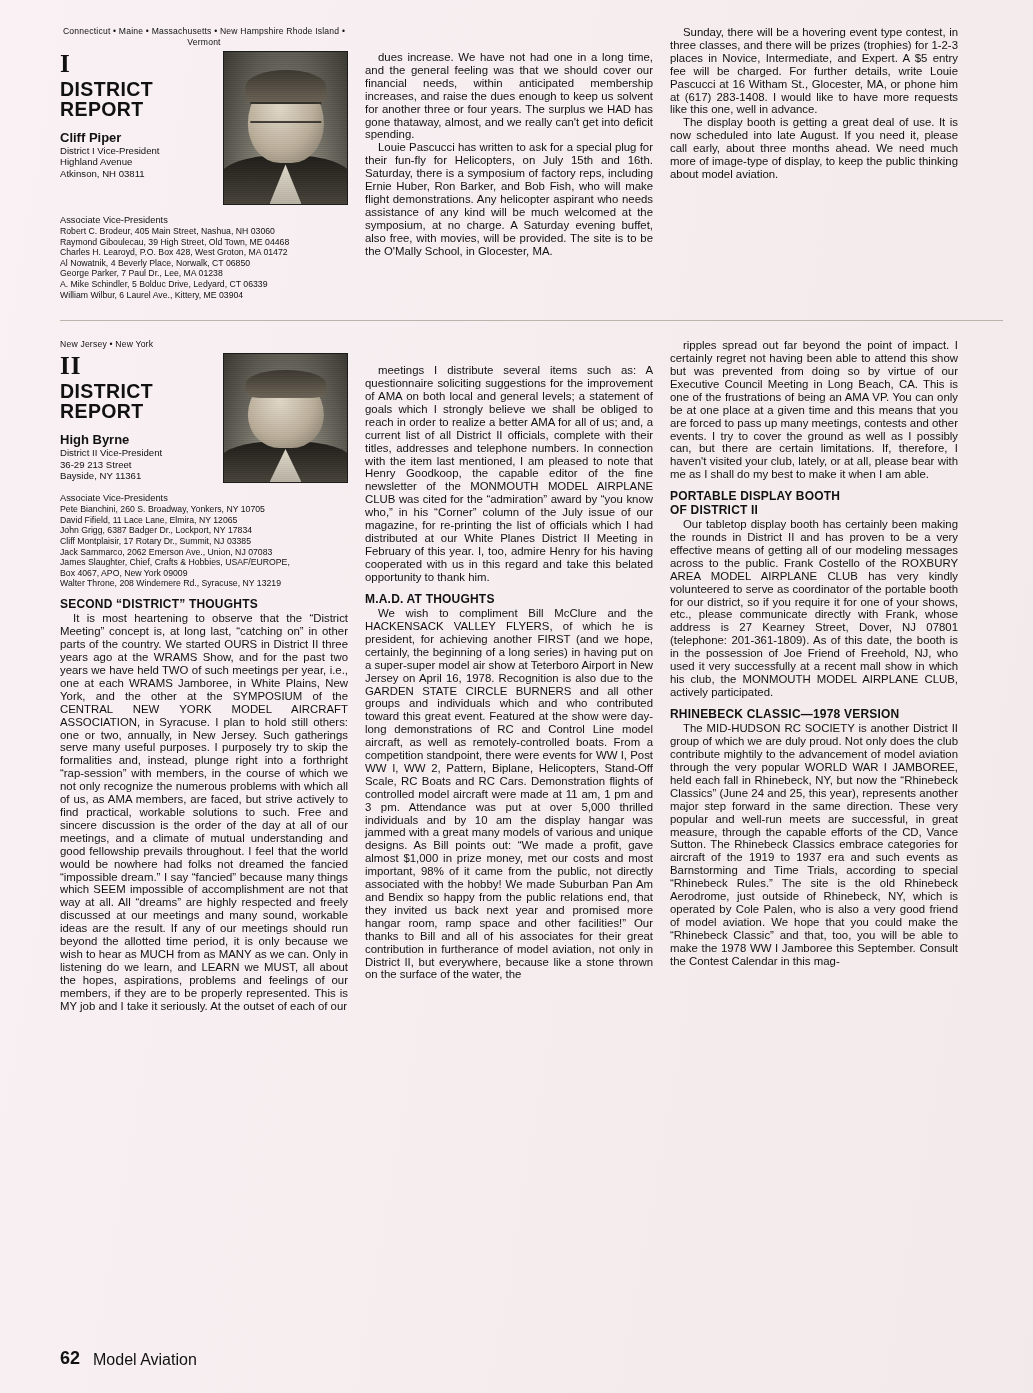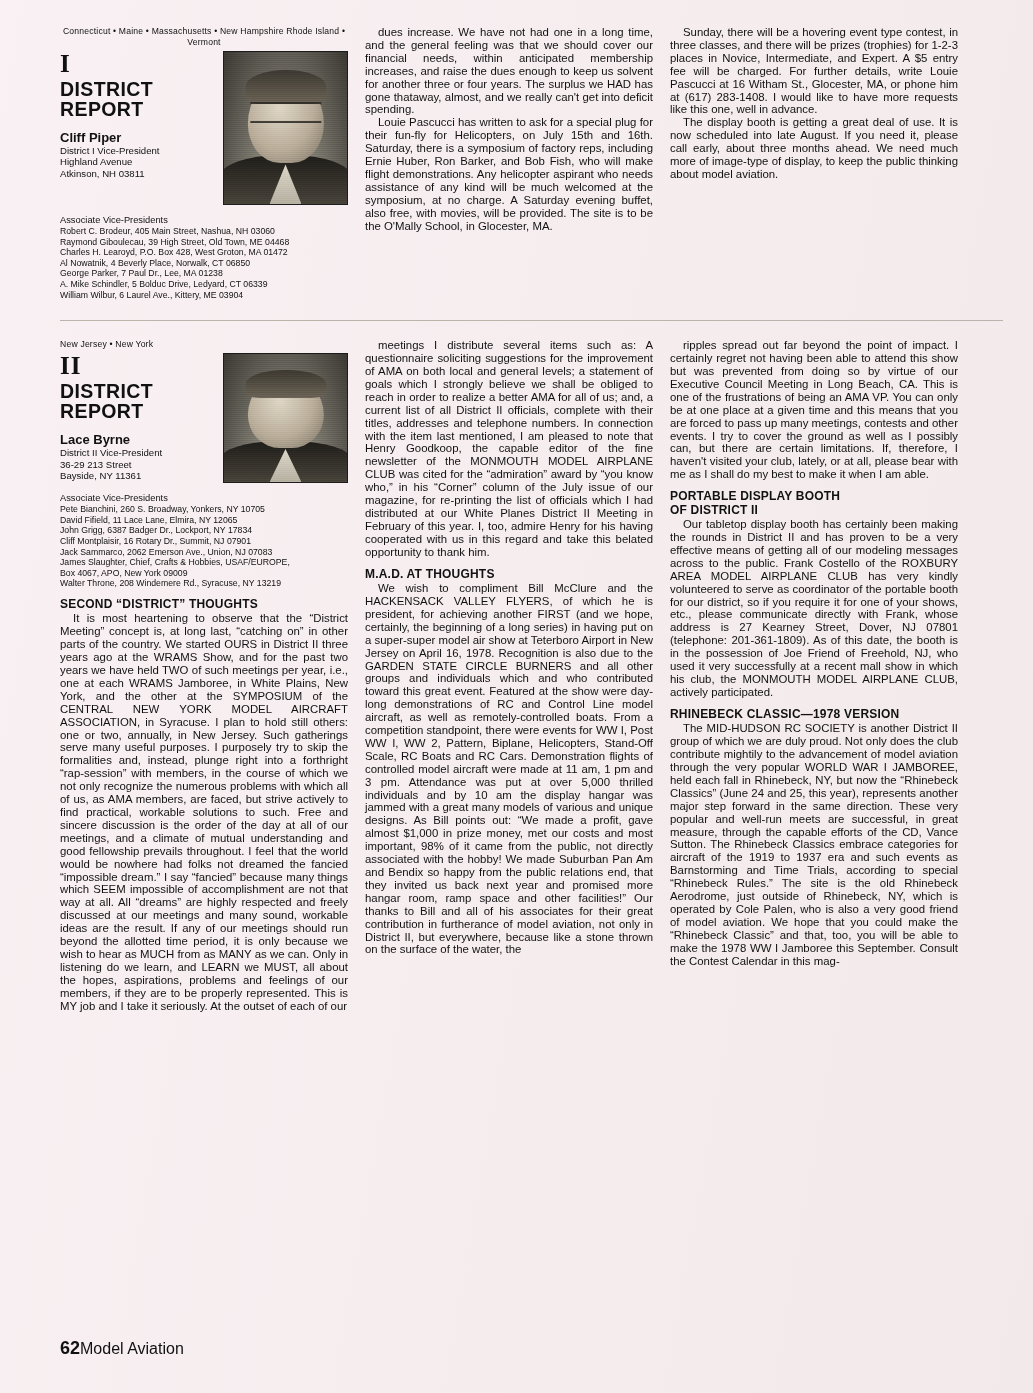--- a/index.html
+++ b/index.html
@@ -54,21 +54,21 @@
     display: block;
   }
   .cols {
     display: flex;
     gap: 17px;
   }
   .col {
     width: 288px;
   }
   .col.c1 { width: 288px; }
-  .col.c2 { width: 288px; }
+  .col.c2 { width: 288px; margin-top: 25px; }
   .col.c3 { width: 288px; }
 
   
   .states {
     font-size: 8.6px;
     text-align: center;
     letter-spacing: .2px;
     margin-bottom: 3px;
     line-height: 11px;
   }
@@ -197,24 +197,25 @@
   .divider {
     height: 1px;
     background: #b9b5aa;
     margin: 20px 0 18px 0;
   }
 
   
   .footer {
     position: absolute;
     left: 60px;
-    bottom: 34px;
+    bottom: 24px;
     z-index: 2;
     display: flex;
-    align-items: center;
+    align-items: flex-end;
+    gap: 13px;
   }
   .pg-num {
     font-size: 18px;
     font-weight: bold;
   }
   .pg-title {
     font-size: 16px;
   }
   .art1-body { margin-top: 6px; }
 </style>
@@ -278,40 +279,40 @@
 
     <div class="article">
       <div class="cols">
 
         <div class="col c1">
           <div class="states left">New Jersey • New York</div>
           <div class="head-row">
             <div class="head-left">
               <div class="roman">II</div>
               <div class="district-title">DISTRICT REPORT</div>
-              <div class="vp-name">Lace Byrne</div>
+              <div class="vp-name">High Byrne</div>
               <div class="vp-line">District II Vice-President</div>
               <div class="vp-line">36-29 213 Street</div>
               <div class="vp-line">Bayside, NY 11361</div>
             </div>
             <div class="photo p2">
               <div class="ph-bg"></div>
               <div class="ph-body"></div>
               <div class="ph-face"></div>
               <div class="ph-hair"></div>
               <div class="ph-shirt"></div>
               <div class="ph-grain"></div>
             </div>
           </div>
 
           <div class="assoc-title">Associate Vice-Presidents</div>
           <div class="assoc-line">Pete Bianchini, 260 S. Broadway, Yonkers, NY 10705</div>
           <div class="assoc-line">David Fifield, 11 Lace Lane, Elmira, NY 12065</div>
           <div class="assoc-line">John Grigg, 6387 Badger Dr., Lockport, NY 17834</div>
-          <div class="assoc-line">Cliff Montplaisir, 16 Rotary Dr., Summit, NJ 07901</div>
+          <div class="assoc-line">Cliff Montplaisir, 17 Rotary Dr., Summit, NJ 03385</div>
           <div class="assoc-line">Jack Sammarco, 2062 Emerson Ave., Union, NJ 07083</div>
           <div class="assoc-line">James Slaughter, Chief, Crafts &amp; Hobbies, USAF/EUROPE,</div>
           <div class="assoc-line">   Box 4067, APO, New York 09009</div>
           <div class="assoc-line">Walter Throne, 208 Windemere Rd., Syracuse, NY 13219</div>
 
           <div class="sec-head">SECOND “DISTRICT” THOUGHTS</div>
           <p>It is most heartening to observe that the “District Meeting” concept is, at long last, “catching on” in other parts of the country. We started OURS in District II three years ago at the WRAMS Show, and for the past two years we have held TWO of such meetings per year, i.e., one at each WRAMS Jamboree, in White Plains, New York, and the other at the SYMPOSIUM of the CENTRAL NEW YORK MODEL AIRCRAFT ASSOCIATION, in Syracuse. I plan to hold still others: one or two, annually, in New Jersey. Such gatherings serve many useful purposes. I purposely try to skip the formalities and, instead, plunge right into a forthright “rap-session” with members, in the course of which we not only recognize the numerous problems with which all of us, as AMA members, are faced, but strive actively to find practical, workable solutions to such. Free and sincere discussion is the order of the day at all of our meetings, and a climate of mutual understanding and good fellowship prevails throughout. I feel that the world would be nowhere had folks not dreamed the fancied “impossible dream.” I say “fancied” because many things which SEEM impossible of accomplishment are not that way at all. All “dreams” are highly respected and freely discussed at our meetings and many sound, workable ideas are the result. If any of our meetings should run beyond the allotted time period, it is only because we wish to hear as MUCH from as MANY as we can. Only in listening do we learn, and LEARN we MUST, all about the hopes, aspirations, problems and feelings of our members, if they are to be properly represented. This is MY job and I take it seriously. At the outset of each of our</p>
         </div>
 
         <div class="col c2">

